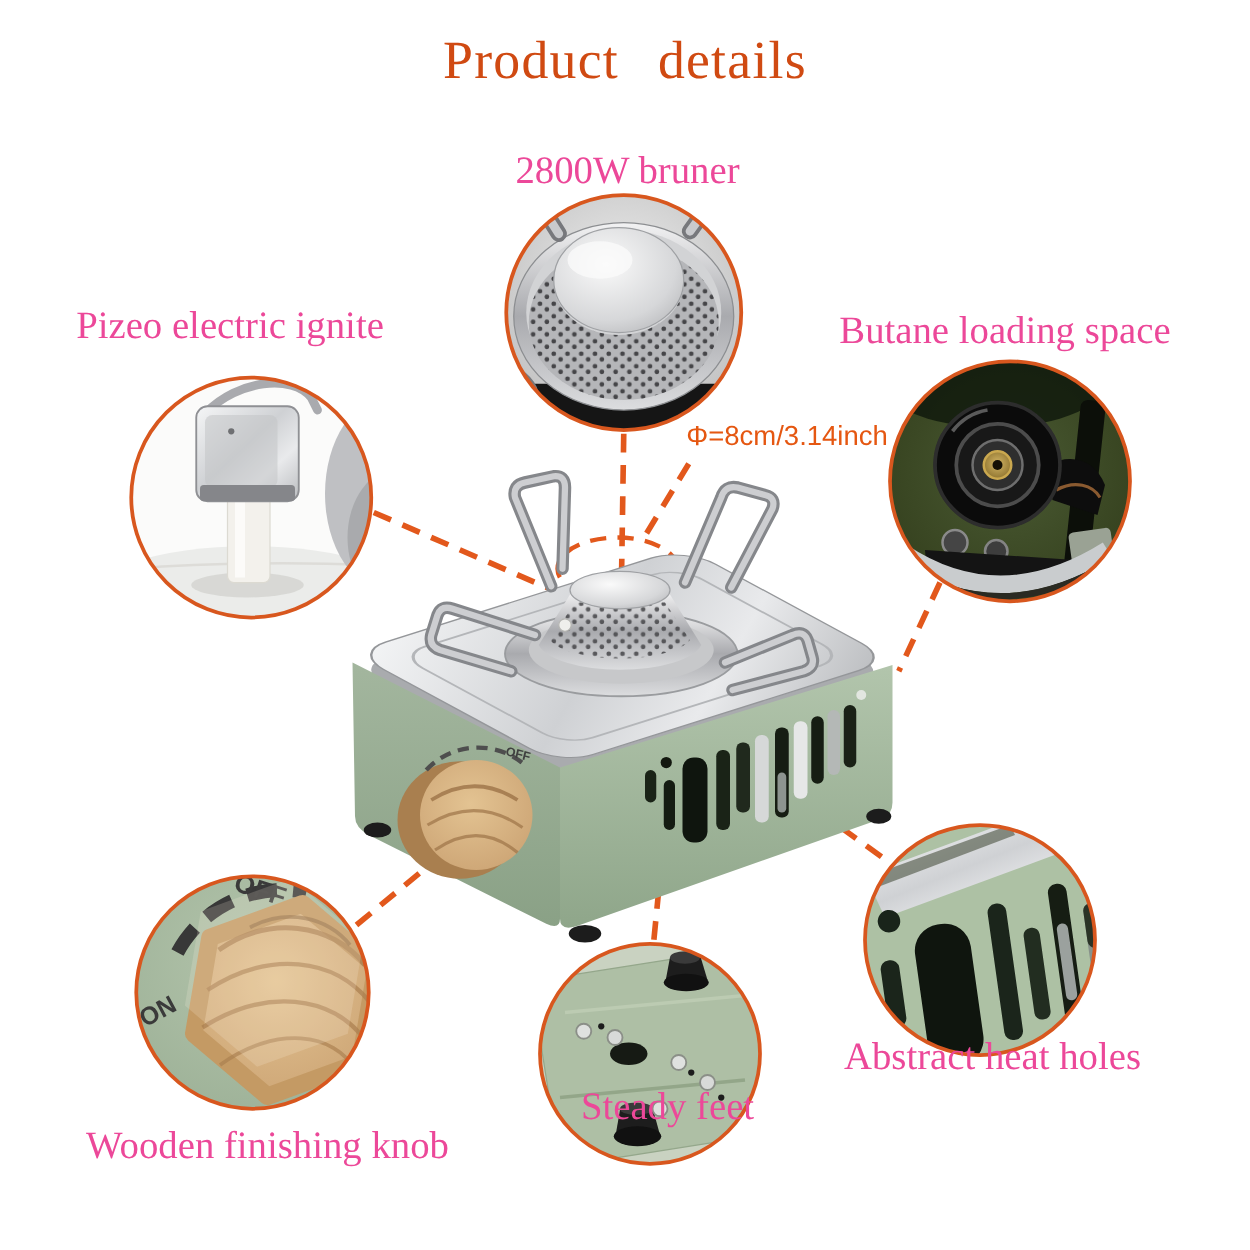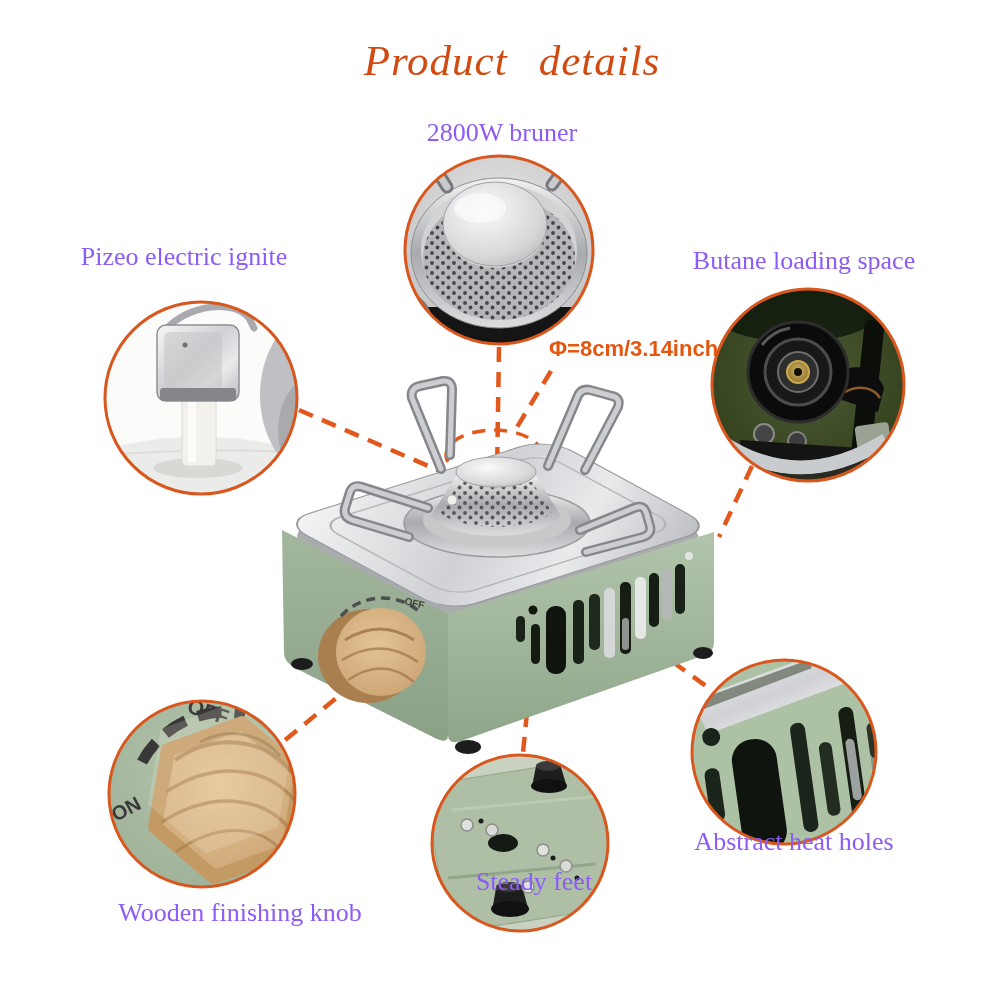--- a/index.html
+++ b/index.html
@@ -1,24 +1,24 @@
 <!DOCTYPE html>
 <html><head>
 <meta charset="utf-8">
 <style>
   html,body{margin:0;padding:0;}
   body{width:1000px;height:1000px;position:relative;background:#ffffff;
        font-family:"Liberation Serif",serif;overflow:hidden;}
   .scene{position:absolute;left:0;top:0;width:1000px;height:1000px;}
-  .label{position:absolute;color:#8b5cf6;font-size:26px;white-space:nowrap;
+  .label{position:absolute;color:#ec4899;font-size:31px;white-space:nowrap;
          transform:translateX(-50%);text-align:center;}
   .title{position:absolute;left:500px;top:24px;transform:translateX(-50%);
          color:#d04a12;font-size:43px;word-spacing:0.45em;letter-spacing:1px;}
   .dim{position:absolute;left:549px;top:336px;color:#e55711;font-size:22px;
-       font-family:"Liberation Sans",sans-serif;font-weight:bold;white-space:nowrap;}
+       font-family:"Liberation Sans",sans-serif;font-weight:normal;white-space:nowrap;}
 </style>
 </head>
 <body>
 
 <svg class="scene" viewBox="0 0 1000 1000" xmlns="http://www.w3.org/2000/svg">
   <defs>
     <linearGradient id="steelPlate" x1="0" y1="0" x2="1" y2="1">
       <stop offset="0" stop-color="#f5f6f7"></stop>
         <stop offset="0.45" stop-color="#cfd1d4"></stop>
       <stop offset="0.7" stop-color="#e9eaec"></stop>
@@ -307,27 +307,27 @@
         <rect x="843" y="716" width="15" height="118" rx="7" fill="#161d13"></rect>
         <rect x="846" y="748" width="9" height="62" rx="4.5" fill="#9ba19e"></rect>
         <rect x="869" y="735" width="13" height="94" rx="6" fill="#87918a"></rect>
         <rect x="869" y="735" width="13" height="36" rx="6" fill="#2a3326"></rect>
       </g>
     </g>
     <circle cx="784" cy="752" r="92" fill="none" stroke="#d8571e" stroke-width="3"></circle>
   </g>
 </svg>
 
-<h1 class="title" style="margin:12px;font-weight:normal;font-style:italic;">Product details</h1>
+<h1 class="title" style="margin:0;font-weight:normal;">Product details</h1>
 
 <div class="label" style="left:502px;top:118px;">2800W bruner</div>
 
 <div class="label" style="left:184px;top:242px;">Pizeo electric ignite</div>
 
 <div class="label" style="left:804px;top:246px;">Butane loading space</div>
 
 <div class="dim">Φ=8cm/3.14inch</div>
 
-<div class="label" style="left:214px;top:898px;margin-left:26px;">Wooden finishing knob</div>
+<div class="label" style="left:214px;top:898px;">Wooden finishing knob</div>
 
 <div class="label" style="left:517px;top:867px;margin-left:17px;">Steady feet</div>
 
 <div class="label" style="left:794px;top:827px;">Abstract heat holes</div>
 
 </body></html>

